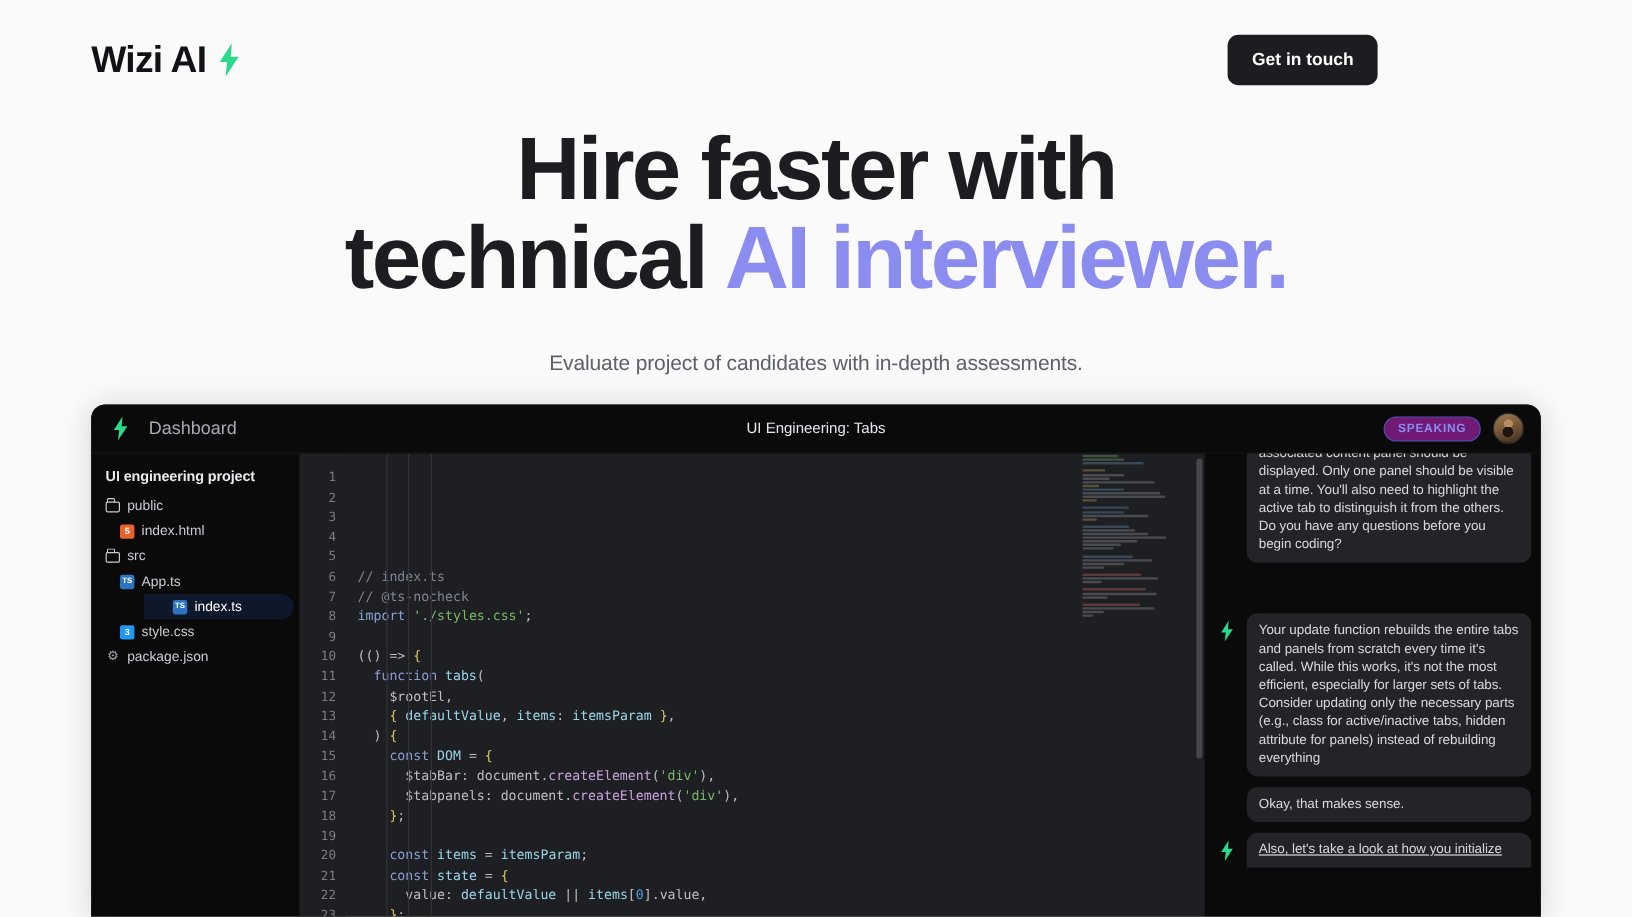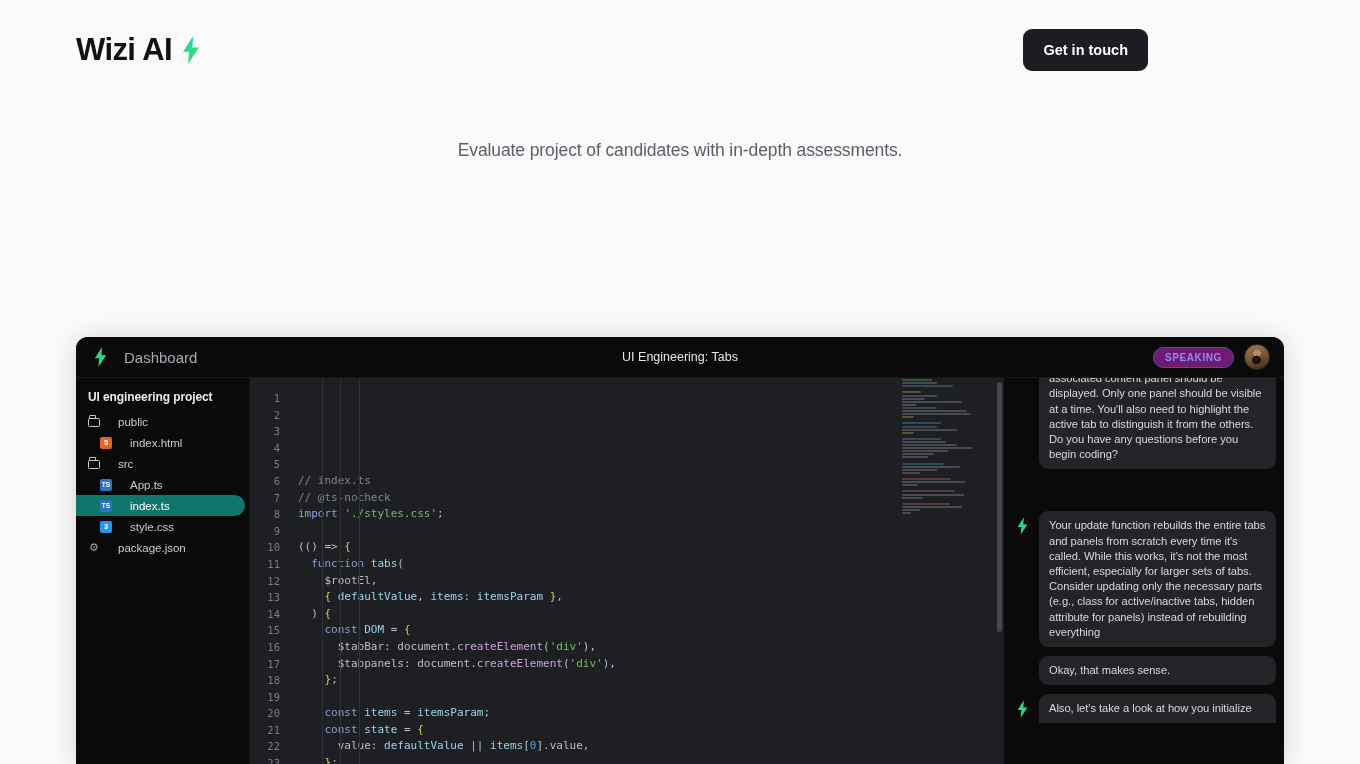--- a/index.html
+++ b/index.html
@@ -91,28 +91,29 @@
   .file-tree {
     width: 174px; background:#0a0a0b; padding: 12px 0 0 0;
     border-right: 1px solid #161619;
     flex: none;
   }
   .ft-title {
     color:#e9eaec; font-size:12px; font-weight:bold;
     padding: 0 0 7px 12px; letter-spacing:-.1px;
   }
   .ft-row {
-    display:flex; align-items:center; gap:18px;
+    display:flex; align-items:center; gap:6px;
     height: 21px; padding-left: 12px; color:#c9ccd2; font-size:11.5px;
     cursor: pointer; white-space: nowrap;
   }
   .ft-row.indent { padding-left: 24px; }
   .ft-row.active {
-    background: #0f766e; border-radius: 0 11px 11px 0; margin-right: 4px;
+    background: #0f172a; border-radius: 0 11px 11px 0; margin-right: 4px;
     color:#ffffff;
+    margin-left:44px;
   }
   .ico { width: 13px; height: 13px; flex: none; display:inline-block; }
   .ico-folder {
     width:12px;height:9px;border:1.3px solid #c9ccd2;border-radius:1.5px;
     position:relative; margin-top:1px;
   }
   .ico-folder:after{
     content:""; position:absolute; top:-3.4px; left:-0.2px;
     width:5px;height:3px;border:1.3px solid #c9ccd2;border-bottom:none;
     border-radius:1.5px 1.5px 0 0;
@@ -186,40 +187,44 @@
   }
   .av-ai { width:20px; height:22px; display:flex; align-items:center; justify-content:center; }
   .bubble {
     background:#232427; border-radius:9px;
     padding: 7px 10px; color:#d7d9dd; font-size:11.2px; line-height:15.2px;
     flex:1; letter-spacing:-.05px;
   }
   .bubble.cut-top {
     border-radius: 0 0 9px 9px; padding-top:0;
   }
-  .bubble.cut-bottom { border-radius: 9px 9px 0 0; }
+  .bubble.cut-bottom { border-radius: 9px 9px 0 0; text-decoration: underline; }
 </style>
 </head>
 <body>
 
 <div class="page">
 
   <div class="site-header">
     <div class="brand">
       <span class="brand-name">Wizi AI</span>
       <span class="bolt-green">
         <svg viewBox="0 0 24 32" width="22" height="28" aria-hidden="true">
           <path d="M14.5 0 L3 18 h7 L8.5 32 L21 13 h-7.5 z" fill="#2ad98a"></path>
         </svg>
       </span>
     </div>
     <button class="cta-button">Get in touch</button>
   </div>
 
   <div class="hero">
+    <h1 class="hero-title">
+      <span>Hire faster with</span><br>
+      <span>technical </span><span class="hero-accent">AI interviewer.</span>
+    </h1>
     <p class="hero-sub">Evaluate project of candidates with in-depth assessments.</p>
   </div>
 
   <div class="app-shot">
 
     <div class="app-topbar">
       <span class="tb-logo">
         <svg viewBox="0 0 24 32" width="15" height="20" aria-hidden="true">
           <path d="M14.5 0 L3 18 h7 L8.5 32 L21 13 h-7.5 z" fill="#2ad98a"></path>
         </svg>

